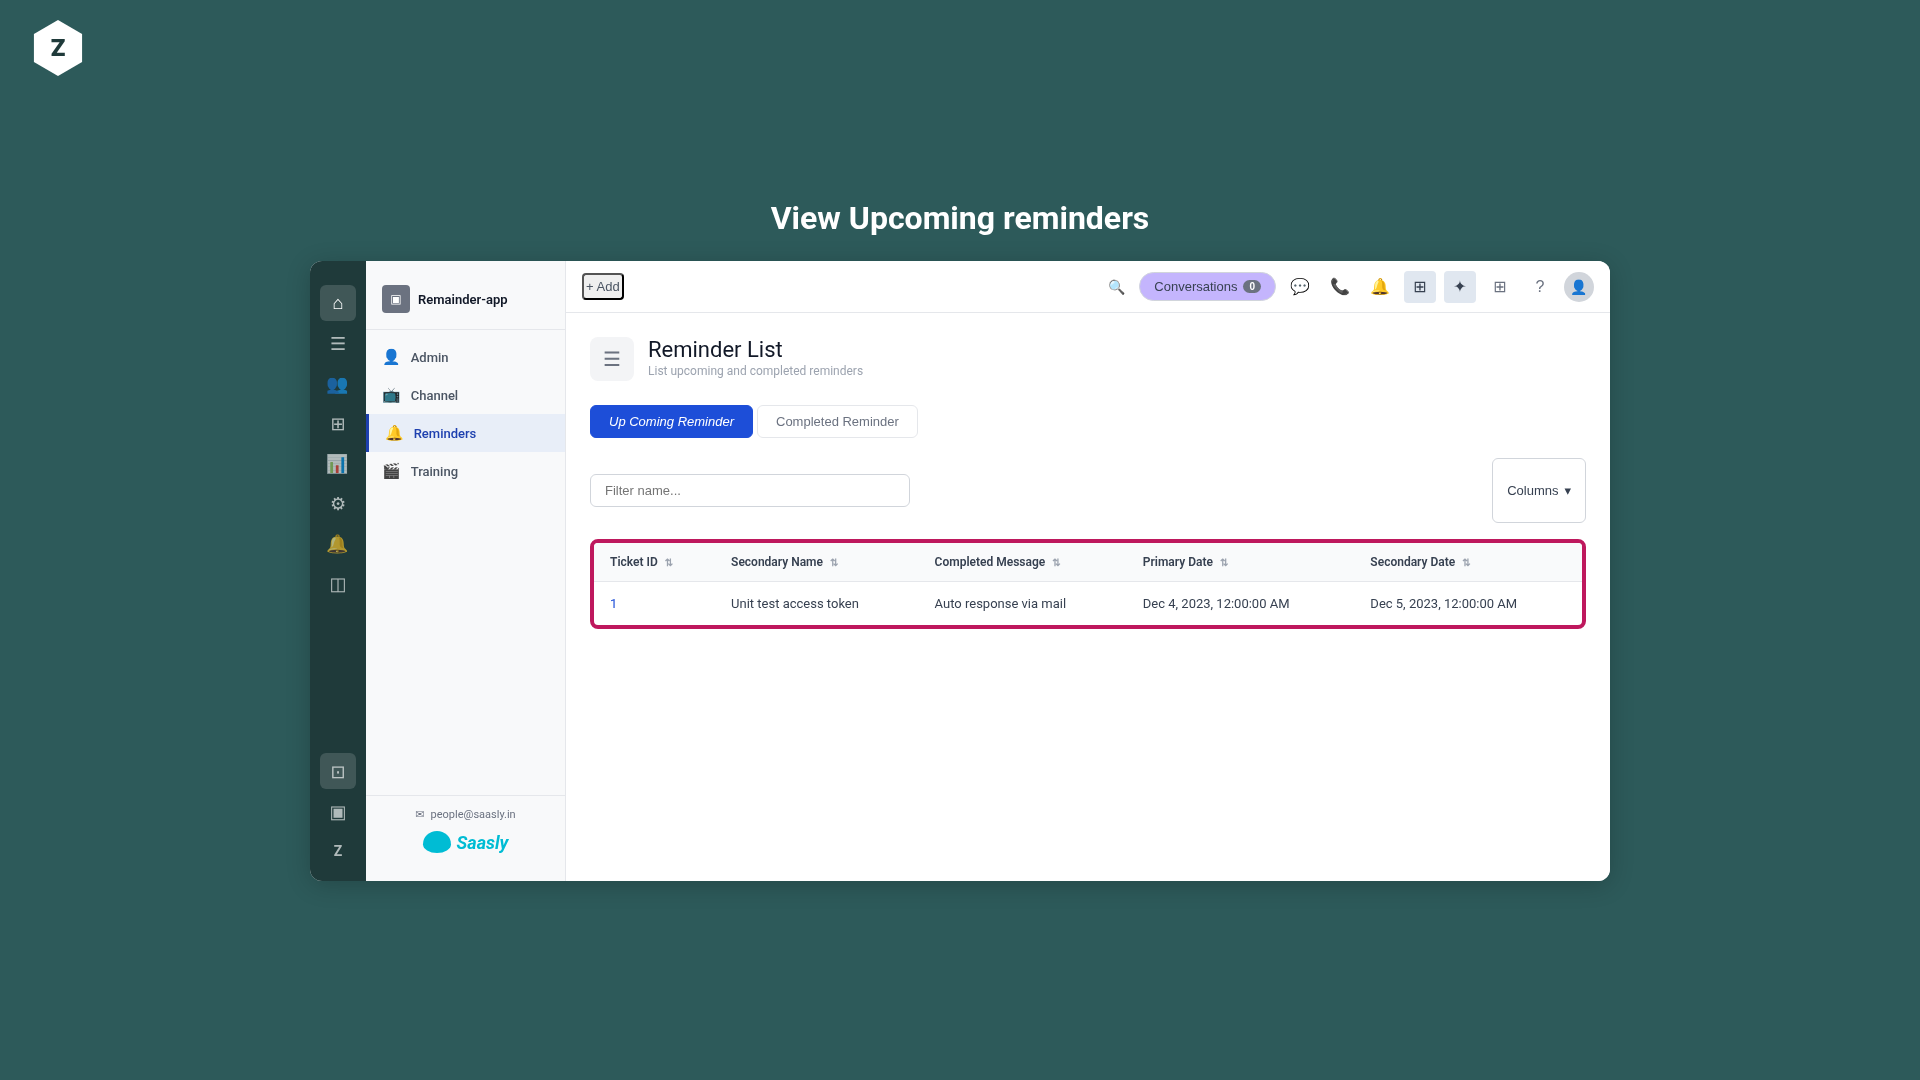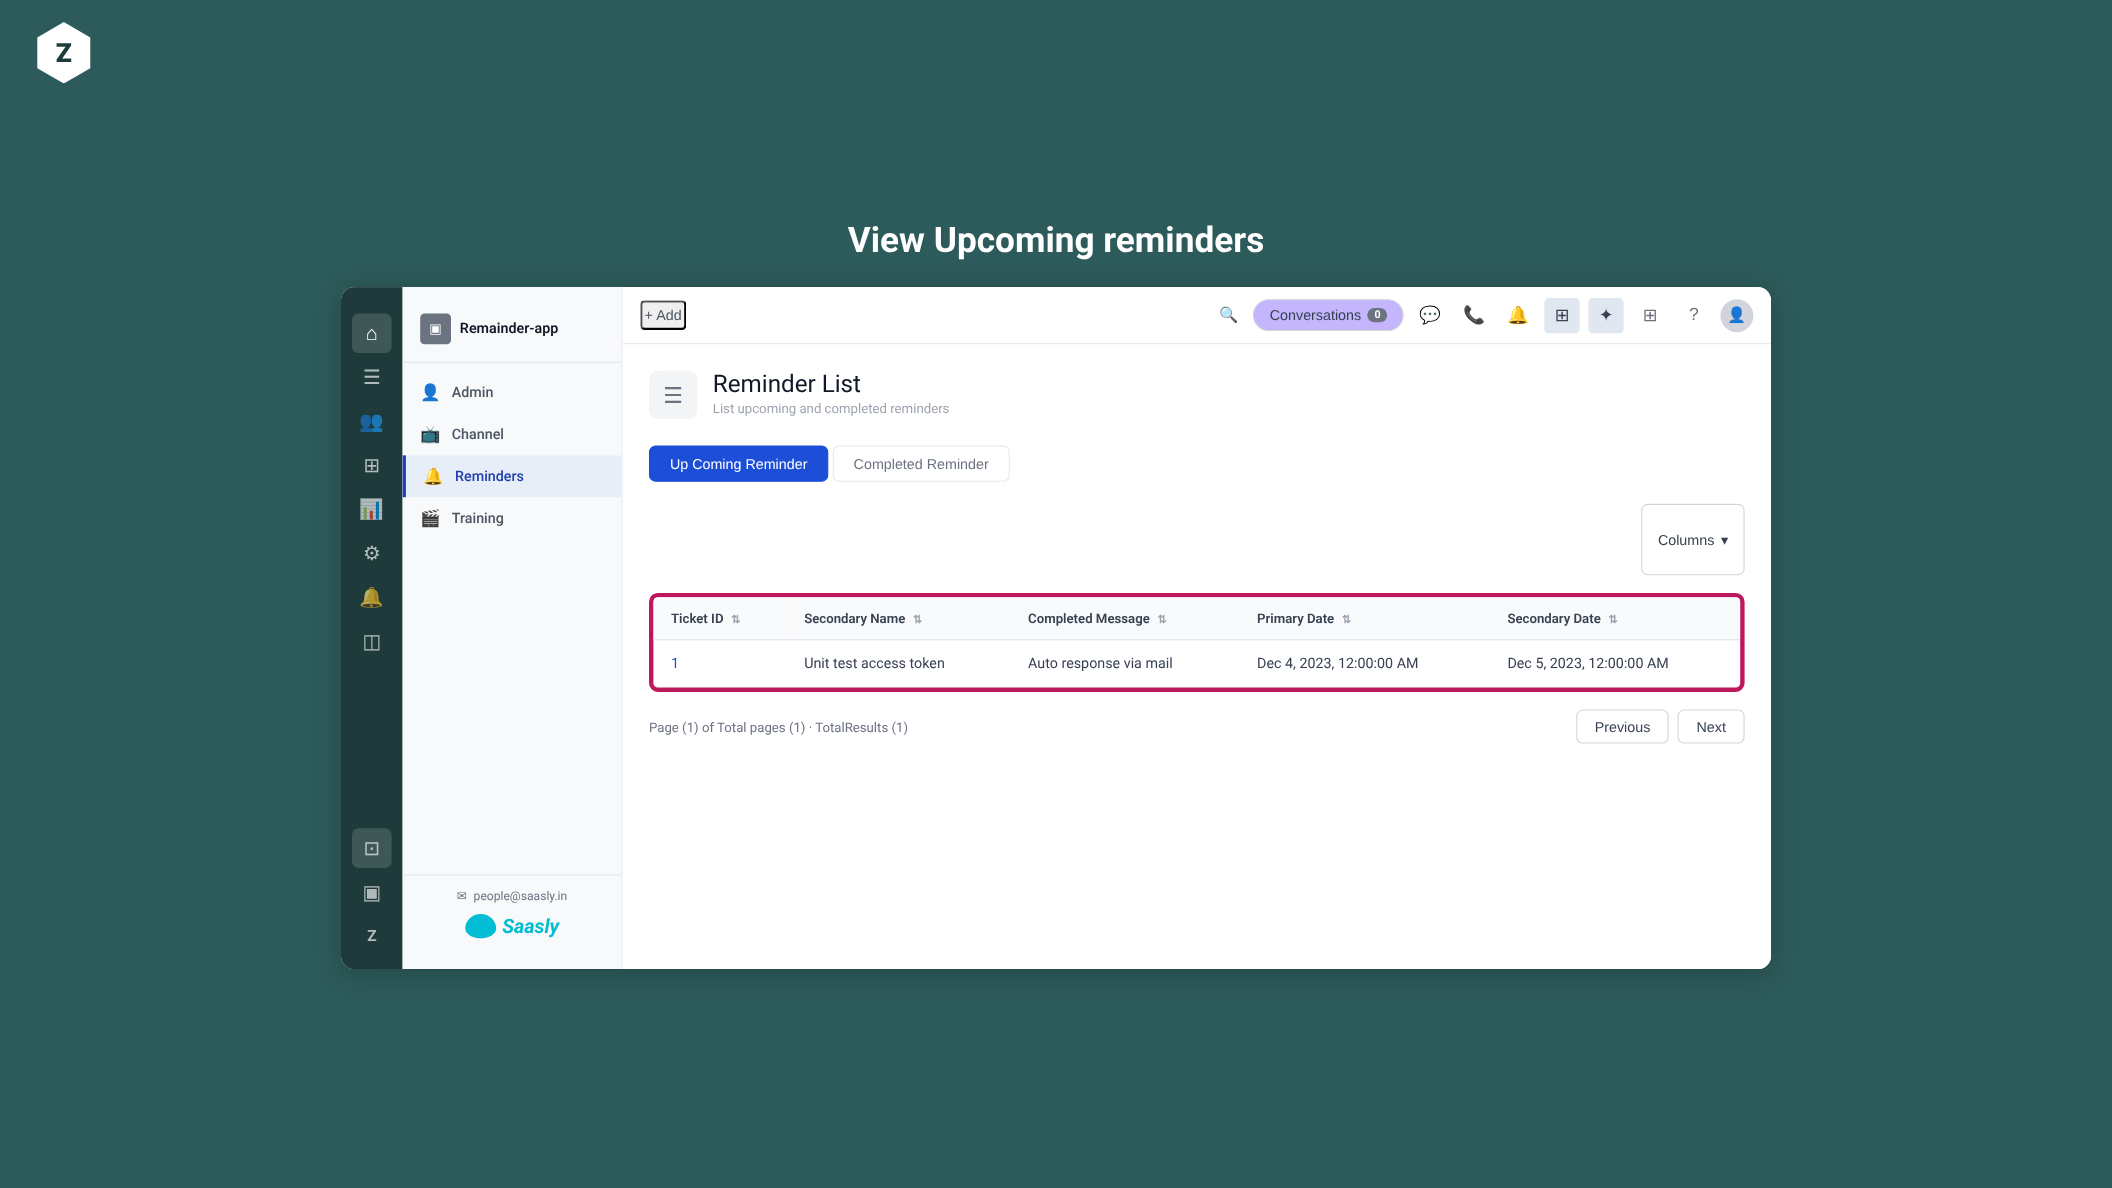--- a/index.html
+++ b/index.html
@@ -275,20 +275,21 @@
       font-weight: 500;
       cursor: pointer;
       border: 1px solid #e5e7eb;
       background: white;
       color: #6b7280;
     }
     .tab-btn.active-tab {
       background: #1d4ed8;
       color: white;
       border-color: #1d4ed8;
+      font-style: italic;
     }
     .filter-row {
       display: flex;
       align-items: center;
       gap: 12px;
       margin-bottom: 16px;
     }
     .filter-input {
       width: 320px;
       padding: 8px 14px;
@@ -470,20 +471,21 @@
           <p>List upcoming and completed reminders</p>
         </div>
       </div>
 
       <div class="tabs-row">
         <button class="tab-btn active-tab">Up Coming Reminder</button>
         <button class="tab-btn">Completed Reminder</button>
       </div>
 
       <div class="filter-row">
+        <input class="filter-input" type="text" placeholder="Filter name..." style="">
         <div class="filter-spacer"></div>
         <button class="columns-btn">
           <span>Columns</span>
           <span>▾</span>
         </button>
       </div>
 
       <div class="table-container">
         <table>
           <thead>
@@ -517,22 +519,15 @@
               </td>
               <td>Unit test access token</td>
               <td>Auto response via mail</td>
               <td>Dec 4, 2023, 12:00:00 AM</td>
               <td>Dec 5, 2023, 12:00:00 AM</td>
             </tr>
           </tbody>
         </table>
       </div>
 
-      <div class="pagination-row">
-        <span class="pagination-info">Page (1) of Total pages (1) · TotalResults (1)</span>
-        <div class="pagination-btns">
-          <button class="page-btn">Previous</button>
-          <button class="page-btn">Next</button>
-        </div>
-      </div>
     </div>
   </div>
 </div>
 
 </body></html>

